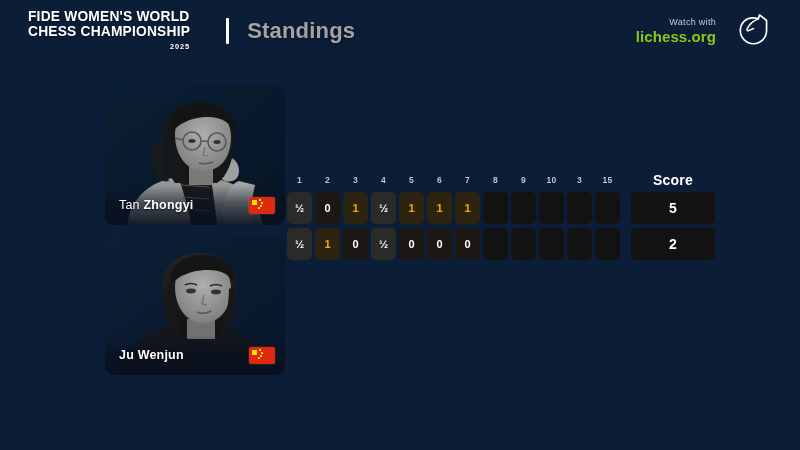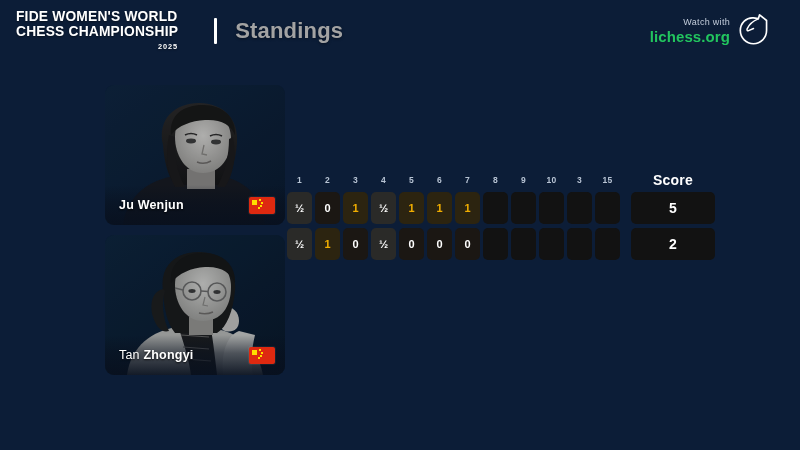--- a/index.html
+++ b/index.html
@@ -21,21 +21,21 @@
     background:
       radial-gradient(ellipse 820px 620px at 66% 20%, rgba(42,80,136,0.85) 0%, rgba(20,45,85,0) 70%),
       linear-gradient(150deg, #0a1729 0%, #0f2banner 30%, #16335c 58%, #0a1930 100%);
   }
 
   
   .header {
     position:absolute; top:0; left:0; right:0; height:62px;
     display:flex; align-items:center;
   }
-  .brand { display:flex; align-items:center; padding-left:16px; }
+  .brand { display:flex; align-items:center; padding-left:28px; }
   .brand-title {
     color:#ffffff;
     font-weight:bold;
     font-size:15px;
     line-height:15px;
     letter-spacing:0.2px;
     transform:scaleX(0.92);
     transform-origin:left center;
     text-shadow:0 1px 2px rgba(0,0,0,0.45);
   }
@@ -47,25 +47,25 @@
   }
   .divider {
     width:3px; height:26px; background:#ffffff;
     margin:0 18px 0 22px; border-radius:1px;
   }
   .page-title {
     color:#a3a3a3; font-size:22px; font-weight:bold; letter-spacing:0.2px;
     text-shadow:0 1px 3px rgba(0,0,0,0.4);
   }
   .watch {
-    margin-left:auto; display:flex; align-items:center; gap:2px; padding-right:26px;
+    margin-left:auto; display:flex; align-items:center; gap:16px; padding-right:26px;
   }
   .watch-text { text-align:right; line-height:1.15; }
   .watch-small { color:#c3cddb; font-size:9px; letter-spacing:0.3px; }
-  .watch-big { color:#22c55e; font-size:15px; font-weight:bold; letter-spacing:0.1px; }
+  .watch-big { color:#84cc16; font-size:15px; font-weight:bold; letter-spacing:0.1px; }
   .knight { width:42px; height:42px; }
 
   
   .players { position:absolute; left:105px; top:85px; width:180px; }
   .player-card {
     position:relative; width:180px; height:140px;
     border-radius:9px; overflow:hidden;
     background:#0c1b30;
     margin-bottom:10px;
   }
@@ -134,20 +134,80 @@
       <div class="watch-big">lichess.org</div>
     </div>
     <svg class="knight" viewBox="0 0 48 48">
       <path d="M31.5 5.5 L30.2 9.8 L24.5 9.0 C16.5 8.2 9.5 14.8 9.5 23.5 C9.5 31.9 16.2 38.6 24.5 38.6 C32.8 38.6 39.5 31.9 39.5 23.5 L39.5 12.0 Z" fill="none" stroke="#ffffff" stroke-width="1.9" stroke-linejoin="round" stroke-linecap="round"></path>
       <path d="M30.0 10.2 C24.0 12.6 19.6 16.4 17.3 21.6 C16.7 23.0 17.6 24.2 19.0 23.6 L24.6 21.2" fill="none" stroke="#ffffff" stroke-width="1.7" stroke-linejoin="round" stroke-linecap="round"></path>
     </svg>
   </div>
 </div>
 
 <div class="players">
+
+  <div class="player-card">
+    <svg class="photo" viewBox="0 0 180 140" preserveAspectRatio="xMidYMid slice">
+      <defs>
+        <linearGradient id="bg2" x1="0" y1="0" x2="1" y2="1">
+          <stop offset="0%" stop-color="#0c2036"></stop>
+            <stop offset="100%" stop-color="#071322"></stop>
+        </linearGradient>
+        <radialGradient id="sk2" cx="50%" cy="40%" r="60%">
+          <stop offset="0%" stop-color="#dcd8d1"></stop>
+            <stop offset="100%" stop-color="#a29e97"></stop>
+        </radialGradient>
+      </defs>
+      <rect width="180" height="140" fill="url(#bg2)"></rect>
+
+      <path d="M22 140 C26 110 48 96 72 92 L112 94 C140 100 154 118 158 140 Z" fill="#bdbab4"></path>
+
+      <path d="M74 94 C80 112 84 126 86 140 L112 140 C110 122 108 106 106 94 Z" fill="#1d1a18"></path>
+      <path d="M76 100 L104 102 M78 112 L104 114 M80 124 L106 126" stroke="#6a6560" stroke-width="1.2"></path>
+
+      <path d="M118 140 C116 118 122 100 134 96 L150 100 C146 116 146 130 148 140 Z" fill="#cfccc6"></path>
+
+      <path d="M116 72 C126 70 134 76 134 86 C134 94 128 98 120 96 C114 94 112 84 116 72 Z" fill="#c9c5be"></path>
+
+      <path d="M58 56 C54 30 72 16 96 17 C120 18 132 34 130 56 C128 76 122 92 112 98 L70 98 C62 88 59 74 58 56 Z" fill="#191613"></path>
+
+      <path d="M58 54 C48 56 44 68 48 82 C52 94 58 98 64 96 C58 84 56 68 60 56 Z" fill="#1d1a17"></path>
+
+      <path d="M84 82 L108 82 L108 100 L84 100 Z" fill="#9a958e"></path>
+
+      <path d="M70 50 C70 32 80 24 97 24 C114 24 126 34 126 52 C126 72 116 86 98 86 C80 86 70 68 70 50 Z" fill="url(#sk2)"></path>
+
+      <path d="M66 48 C64 28 78 18 98 18 C118 18 131 30 130 48 C126 38 116 31 100 32 C86 33 74 38 66 48 Z" fill="#15120f"></path>
+
+      <circle cx="87" cy="56" r="9" fill="none" stroke="#6e6a66" stroke-width="1.6"></circle>
+      <circle cx="112" cy="57" r="9" fill="none" stroke="#6e6a66" stroke-width="1.6"></circle>
+      <path d="M96 56 L103 56.5" stroke="#6e6a66" stroke-width="1.4"></path>
+      <path d="M78 55 L70 53" stroke="#6e6a66" stroke-width="1.4"></path>
+
+      <ellipse cx="87" cy="56" rx="3.6" ry="1.9" fill="#3b3834"></ellipse>
+      <ellipse cx="112" cy="57" rx="3.6" ry="1.9" fill="#3b3834"></ellipse>
+
+      <path d="M100 62 L98 70 L103 71" stroke="#8c8780" stroke-width="1.2" fill="none"></path>
+      <path d="M94 78 Q101 80 108 77" stroke="#716b65" stroke-width="1.4" fill="none"></path>
+      <rect width="180" height="140" fill="#0a1a2d" opacity="0.22"></rect>
+    </svg>
+    <div class="name-row">
+      <div class="pname light">
+        <span class="giv">Tan</span>
+        <span class="sur">Zhongyi</span>
+      </div>
+      <div class="flag">
+        <span class="big"></span>
+        <span class="s" style="left:10px; top:2px;"></span>
+        <span class="s" style="left:12px; top:5px;"></span>
+        <span class="s" style="left:11px; top:8px;"></span>
+        <span class="s" style="left:9px; top:10px;"></span>
+      </div>
+    </div>
+  </div>
 
   <div class="player-card">
     <svg class="photo" viewBox="0 0 180 140" preserveAspectRatio="xMidYMid slice">
       <defs>
         <linearGradient id="bg1" x1="0" y1="0" x2="1" y2="1">
           <stop offset="0%" stop-color="#0d2138"></stop>
             <stop offset="100%" stop-color="#081628"></stop>
         </linearGradient>
         <radialGradient id="sk1" cx="50%" cy="40%" r="60%">
           <stop offset="0%" stop-color="#d8d4cd"></stop>
@@ -190,80 +250,20 @@
       </div>
       <div class="flag">
         <span class="big"></span>
         <span class="s" style="left:10px; top:2px;"></span>
         <span class="s" style="left:12px; top:5px;"></span>
         <span class="s" style="left:11px; top:8px;"></span>
         <span class="s" style="left:9px; top:10px;"></span>
       </div>
     </div>
   </div>
-
-  <div class="player-card">
-    <svg class="photo" viewBox="0 0 180 140" preserveAspectRatio="xMidYMid slice">
-      <defs>
-        <linearGradient id="bg2" x1="0" y1="0" x2="1" y2="1">
-          <stop offset="0%" stop-color="#0c2036"></stop>
-            <stop offset="100%" stop-color="#071322"></stop>
-        </linearGradient>
-        <radialGradient id="sk2" cx="50%" cy="40%" r="60%">
-          <stop offset="0%" stop-color="#dcd8d1"></stop>
-            <stop offset="100%" stop-color="#a29e97"></stop>
-        </radialGradient>
-      </defs>
-      <rect width="180" height="140" fill="url(#bg2)"></rect>
-
-      <path d="M22 140 C26 110 48 96 72 92 L112 94 C140 100 154 118 158 140 Z" fill="#bdbab4"></path>
-
-      <path d="M74 94 C80 112 84 126 86 140 L112 140 C110 122 108 106 106 94 Z" fill="#1d1a18"></path>
-      <path d="M76 100 L104 102 M78 112 L104 114 M80 124 L106 126" stroke="#6a6560" stroke-width="1.2"></path>
-
-      <path d="M118 140 C116 118 122 100 134 96 L150 100 C146 116 146 130 148 140 Z" fill="#cfccc6"></path>
-
-      <path d="M116 72 C126 70 134 76 134 86 C134 94 128 98 120 96 C114 94 112 84 116 72 Z" fill="#c9c5be"></path>
-
-      <path d="M58 56 C54 30 72 16 96 17 C120 18 132 34 130 56 C128 76 122 92 112 98 L70 98 C62 88 59 74 58 56 Z" fill="#191613"></path>
-
-      <path d="M58 54 C48 56 44 68 48 82 C52 94 58 98 64 96 C58 84 56 68 60 56 Z" fill="#1d1a17"></path>
-
-      <path d="M84 82 L108 82 L108 100 L84 100 Z" fill="#9a958e"></path>
-
-      <path d="M70 50 C70 32 80 24 97 24 C114 24 126 34 126 52 C126 72 116 86 98 86 C80 86 70 68 70 50 Z" fill="url(#sk2)"></path>
-
-      <path d="M66 48 C64 28 78 18 98 18 C118 18 131 30 130 48 C126 38 116 31 100 32 C86 33 74 38 66 48 Z" fill="#15120f"></path>
-
-      <circle cx="87" cy="56" r="9" fill="none" stroke="#6e6a66" stroke-width="1.6"></circle>
-      <circle cx="112" cy="57" r="9" fill="none" stroke="#6e6a66" stroke-width="1.6"></circle>
-      <path d="M96 56 L103 56.5" stroke="#6e6a66" stroke-width="1.4"></path>
-      <path d="M78 55 L70 53" stroke="#6e6a66" stroke-width="1.4"></path>
-
-      <ellipse cx="87" cy="56" rx="3.6" ry="1.9" fill="#3b3834"></ellipse>
-      <ellipse cx="112" cy="57" rx="3.6" ry="1.9" fill="#3b3834"></ellipse>
-
-      <path d="M100 62 L98 70 L103 71" stroke="#8c8780" stroke-width="1.2" fill="none"></path>
-      <path d="M94 78 Q101 80 108 77" stroke="#716b65" stroke-width="1.4" fill="none"></path>
-      <rect width="180" height="140" fill="#0a1a2d" opacity="0.22"></rect>
-    </svg>
-    <div class="name-row">
-      <div class="pname light">
-        <span class="giv">Tan</span>
-        <span class="sur">Zhongyi</span>
-      </div>
-      <div class="flag">
-        <span class="big"></span>
-        <span class="s" style="left:10px; top:2px;"></span>
-        <span class="s" style="left:12px; top:5px;"></span>
-        <span class="s" style="left:11px; top:8px;"></span>
-        <span class="s" style="left:9px; top:10px;"></span>
-      </div>
-    </div>
-  </div>
 </div>
 
 <div class="table">
   <div class="thead">
       <div class="th">1</div>
       <div class="th">2</div>
       <div class="th">3</div>
       <div class="th">4</div>
       <div class="th">5</div>
       <div class="th">6</div>

